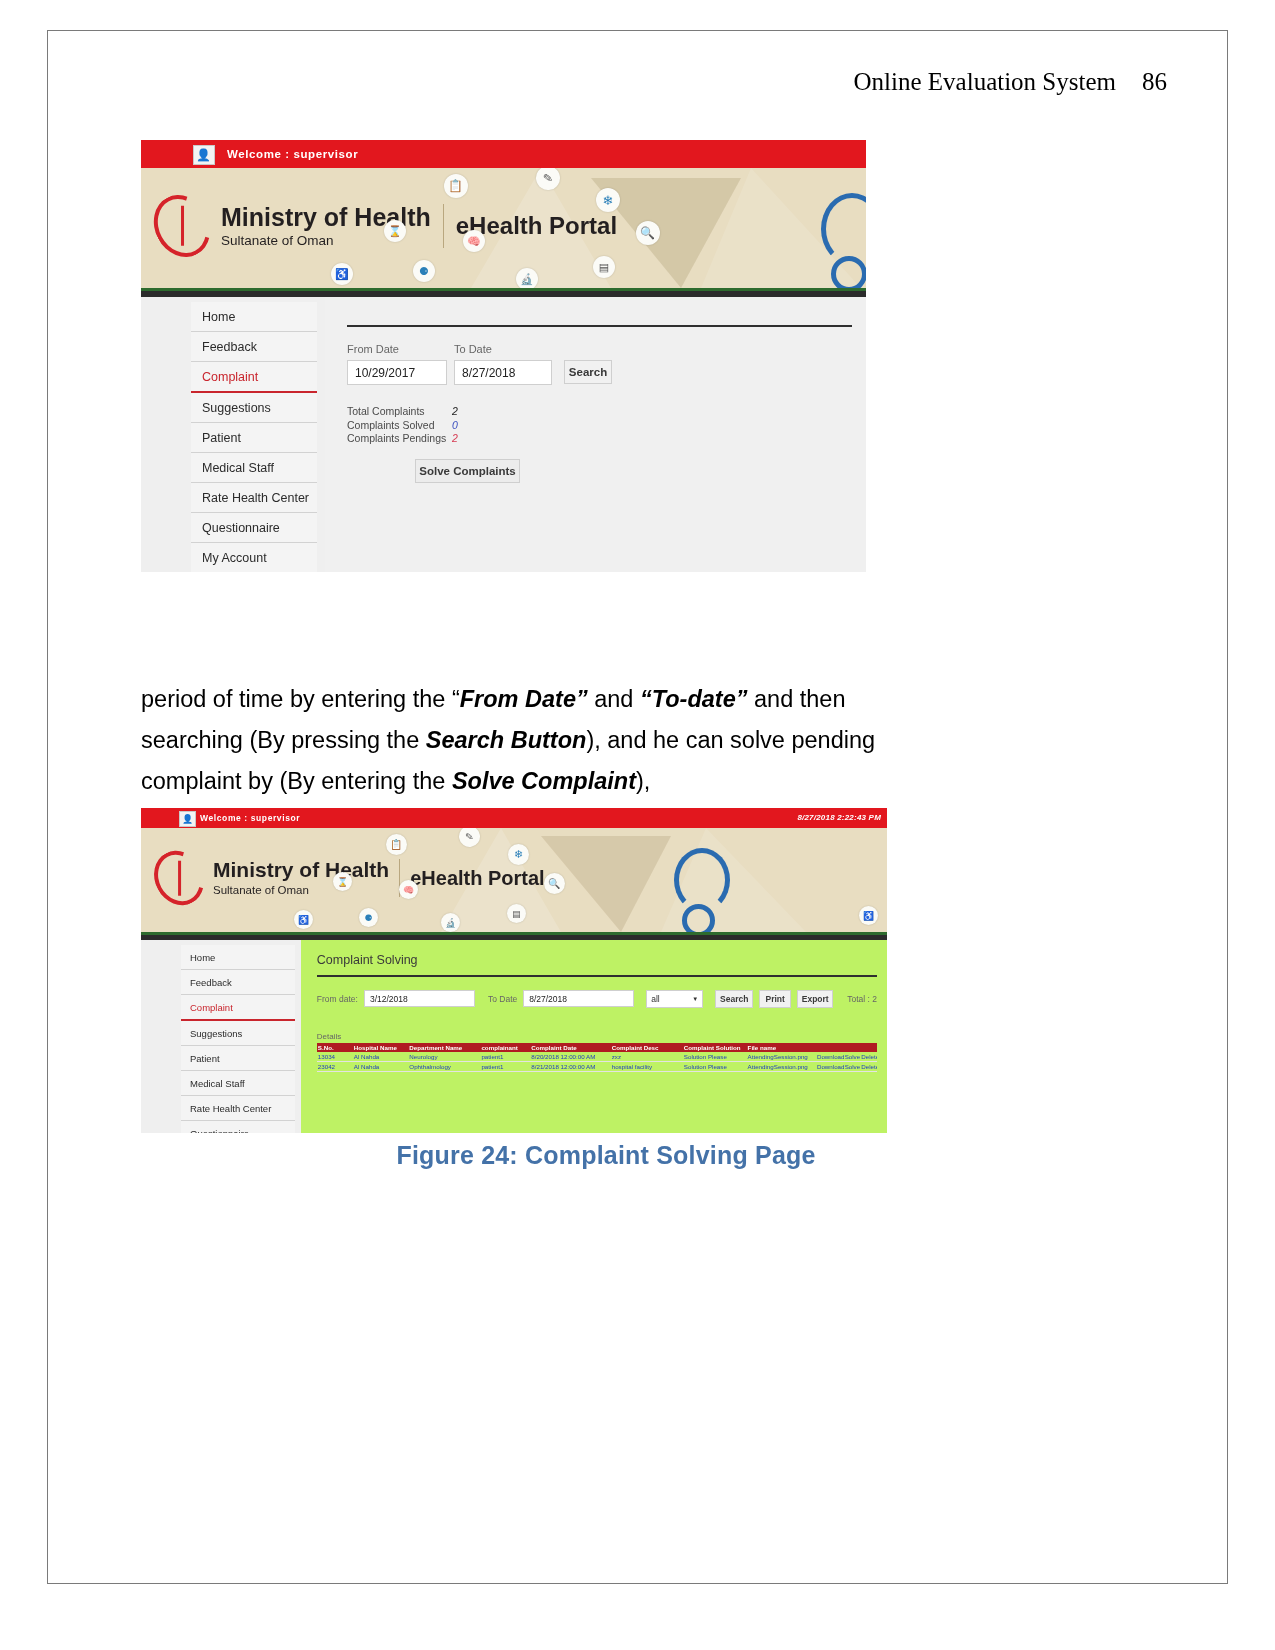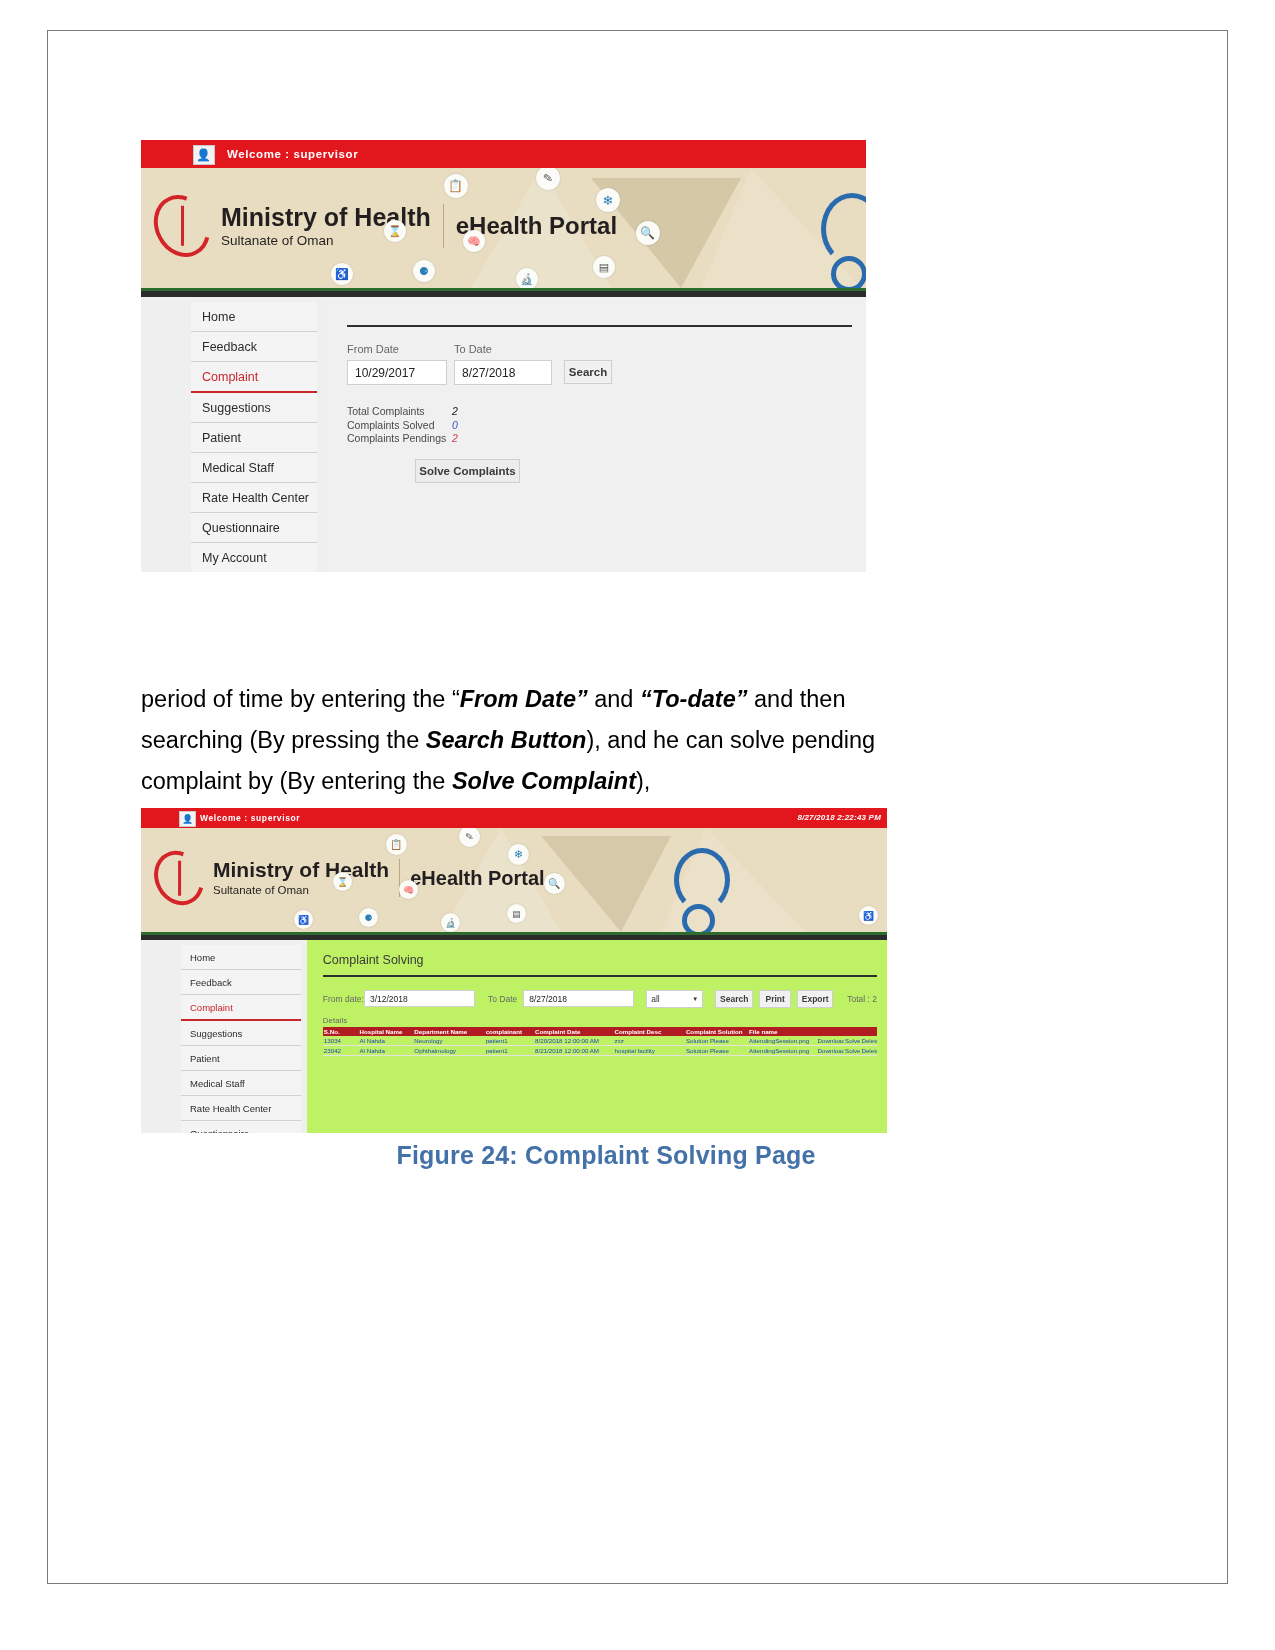--- a/index.html
+++ b/index.html
@@ -228,20 +228,23 @@
   }
   .para b { font-weight: bold; font-style: italic; }
 </style>
 </head>
 <body>
 
 <div class="page">
 
   <div class="page-border"></div>
 
+  <div class="header-line">
+    <span>Online Evaluation System</span><span class="pg">86</span>
+  </div>
 
   <div class="shot" style="left:141px; top:140px; width:725px; height:432px;">
 
     <div class="topbar" style="height:28px; padding-left:52px;">
       <div class="avatar" style="position:absolute; left:52px; top:5px; width:20px; height:18px; font-size:12px;">👤</div>
       <div class="welcome" style="margin-left:34px; font-size:11.5px;">Welcome : supervisor</div>
     </div>
 
     <div class="brandbar" style="height:120px;">
       <div class="poly" style="left:330px; top:0; width:0;height:0; border-left:70px solid transparent; border-right:70px solid transparent; border-bottom:120px solid rgba(255,255,255,.16); background:transparent;"></div>
@@ -425,21 +428,21 @@
         <div class="side-item" style="height:24px; padding-left:9px; font-size:9.5px;">
           <span>Questionnaire</span>
         </div>
       </div>
 
       <div class="content" style="padding:13px 10px 0 16px; background:#bef264;">
         <div class="panel-title" style="font-size:12.5px;">Complaint Solving</div>
         <div class="rule" style="height:1.5px; margin-top:8px; width:100%;"></div>
 
         <div style="display:flex; align-items:center; margin-top:13px; font-size:8.5px;">
-          <span class="lbl" style="margin-right:0; white-space:nowrap;">From date:</span>
+          <span class="lbl" style="margin-right:6px; white-space:nowrap;">From date:</span>
           <div class="tbox" style="height:15px; width:104px; padding-left:5px; font-size:8.5px;">
             <span>3/12/2018</span>
           </div>
           <span class="lbl" style="margin:0 6px 0 13px; white-space:nowrap;">To Date</span>
           <div class="tbox" style="height:15px; width:104px; padding-left:5px; font-size:8.5px;">
             <span>8/27/2018</span>
           </div>
           <div class="selbox" style="height:16px; width:47px; margin-left:12px; padding:0 4px; font-size:8.5px;">
             <span>all</span>
             <span style="font-size:6px;">▼</span>
@@ -449,21 +452,21 @@
           </div>
           <div class="btn" style="height:16px; width:30px; margin-left:6px; font-size:8.5px;">
             <span>Print</span>
           </div>
           <div class="btn" style="height:16px; width:34px; margin-left:6px; font-size:8.5px;">
             <span>Export</span>
           </div>
           <span class="lbl" style="margin-left:14px; white-space:nowrap;">Total : 2</span>
         </div>
 
-        <div class="lbl" style="margin-top:8px; font-size:8px;">Details</div>
+        <div class="lbl" style="margin-top:24px; font-size:8px;">Details</div>
 
         <table class="grid" style="margin-top:2px;">
           <colgroup>
             <col style="width:6.5%">
               <col style="width:10%">
               <col style="width:13%">
               <col style="width:9%">
             <col style="width:14.5%">
               <col style="width:13%">
               <col style="width:11.5%">

